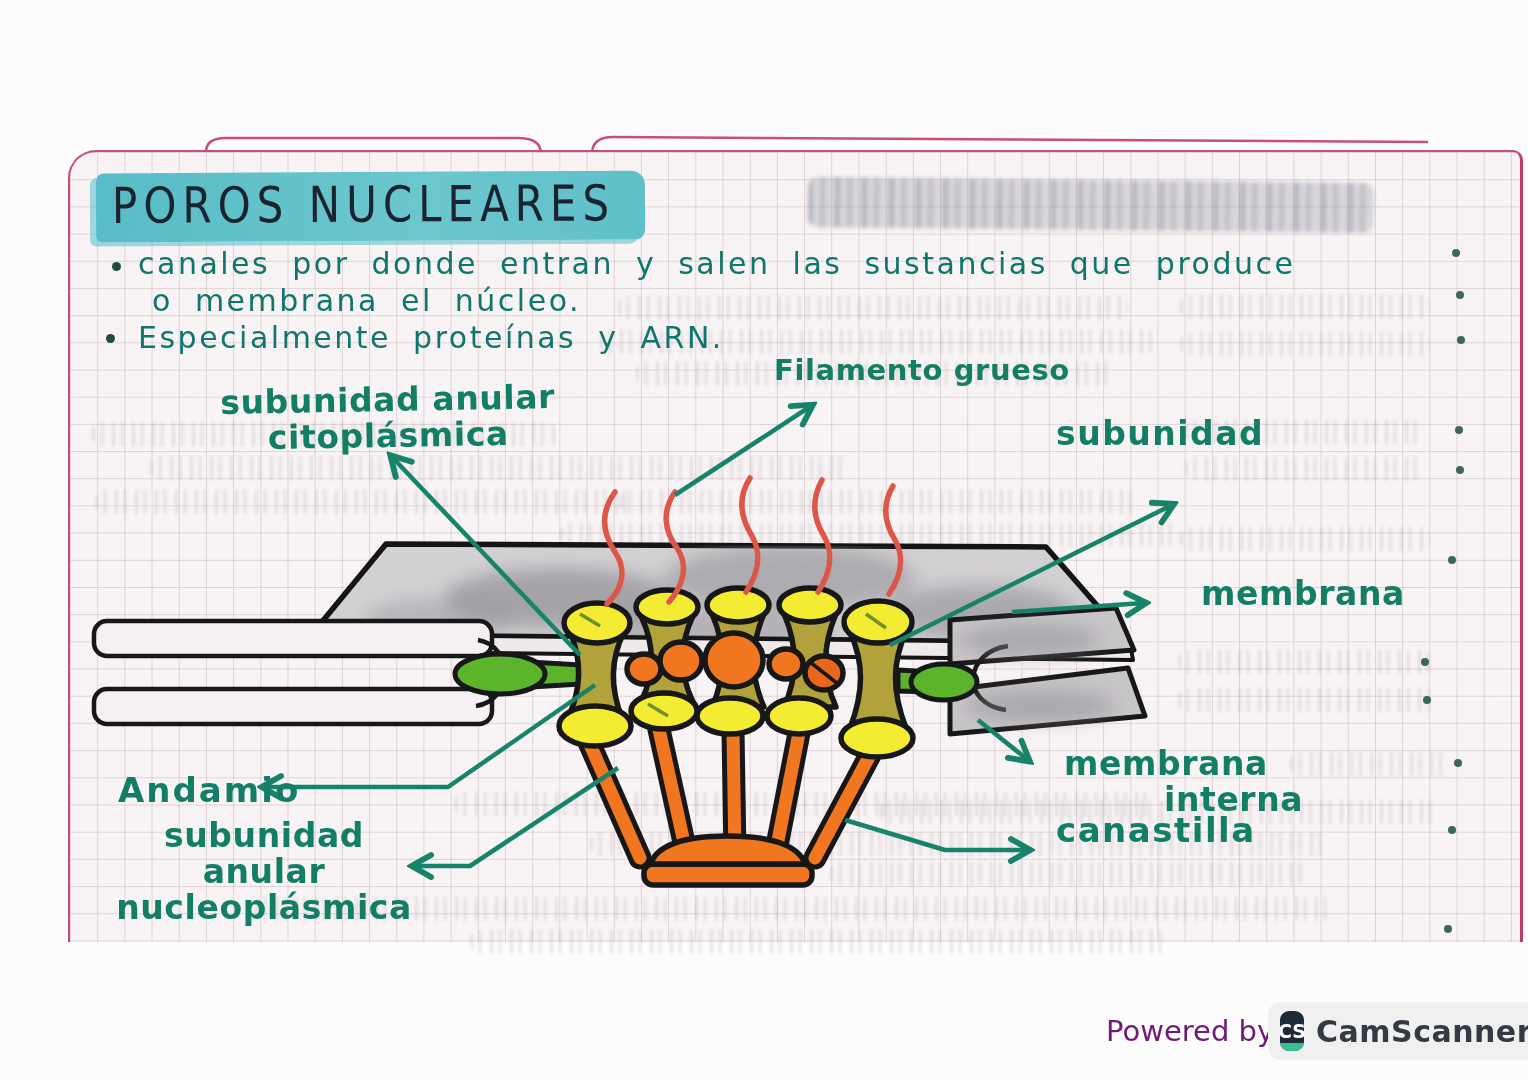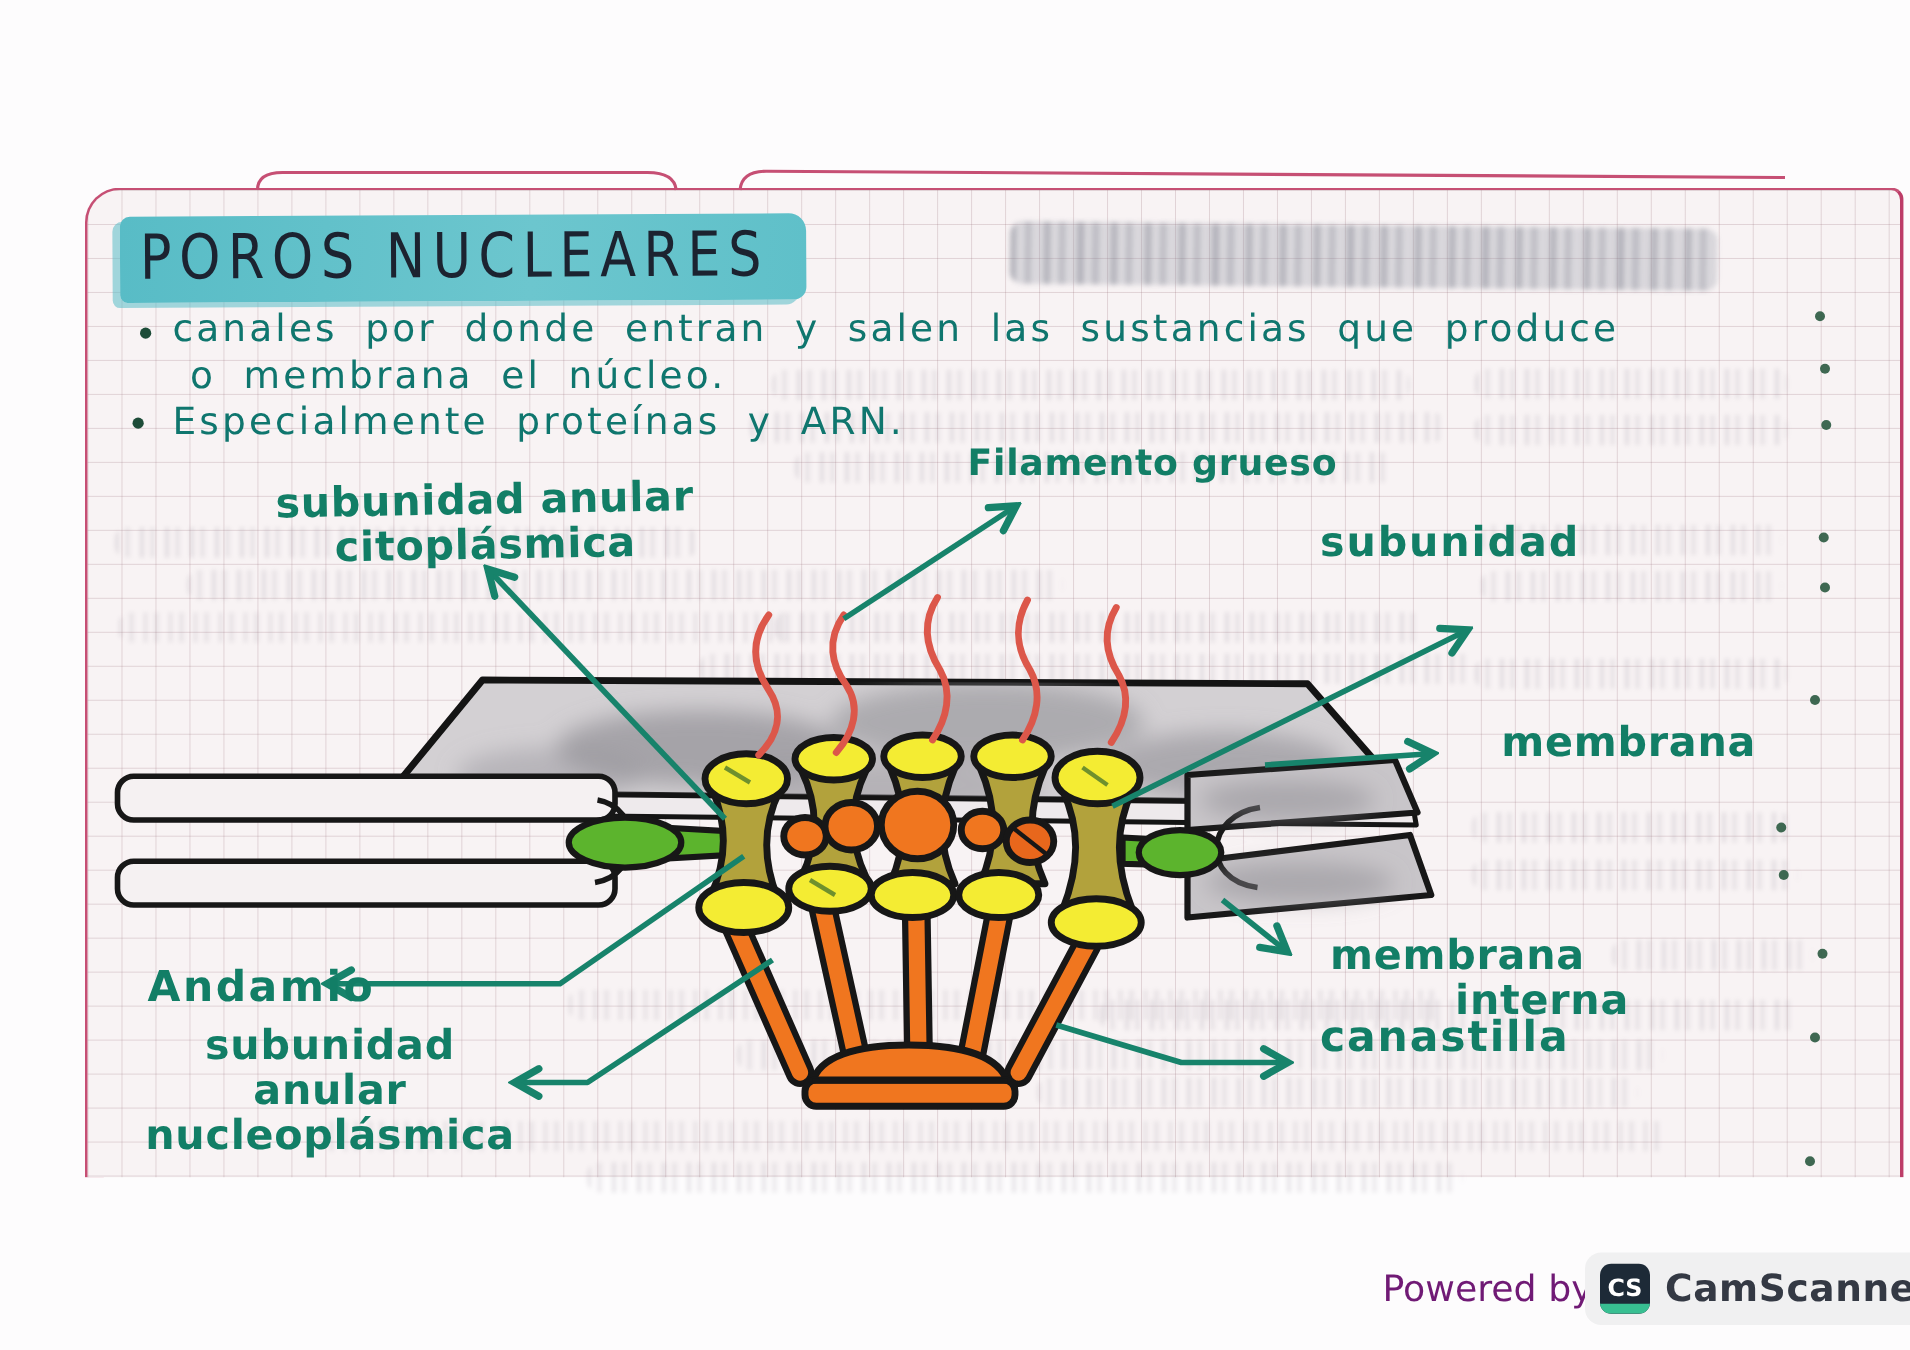--- a/index.html
+++ b/index.html
@@ -59,21 +59,21 @@
   
   .overlay{position:absolute;left:0;top:0;z-index:2;pointer-events:none}
   
   .powered{position:absolute;left:1106px;top:1014px;font-size:29px;color:#701a75;z-index:4}
   .cs-pill{
     position:absolute;left:1268px;top:1002px;height:58px;z-index:4;
     display:flex;align-items:center;gap:12px;padding:0 22px 0 12px;
     background:#f0f0f1;border-radius:13px;
   }
   .cs-icon{
-    position:relative;width:40px;height:40px;border-radius:9px;background:#1d2a37;
+    position:relative;width:24px;height:40px;border-radius:9px;background:#1d2a37;
     display:flex;align-items:center;justify-content:center;
     color:#fff;font-weight:bold;font-size:19px;letter-spacing:0;overflow:hidden;
   }
   .cs-icon::after{
     content:"";position:absolute;left:0;right:0;bottom:0;height:8px;background:#38bf92;
   }
   .cs-brand{font-size:30px;font-weight:600;color:#343944;letter-spacing:.5px}
 </style>
 </head>
 <body>

